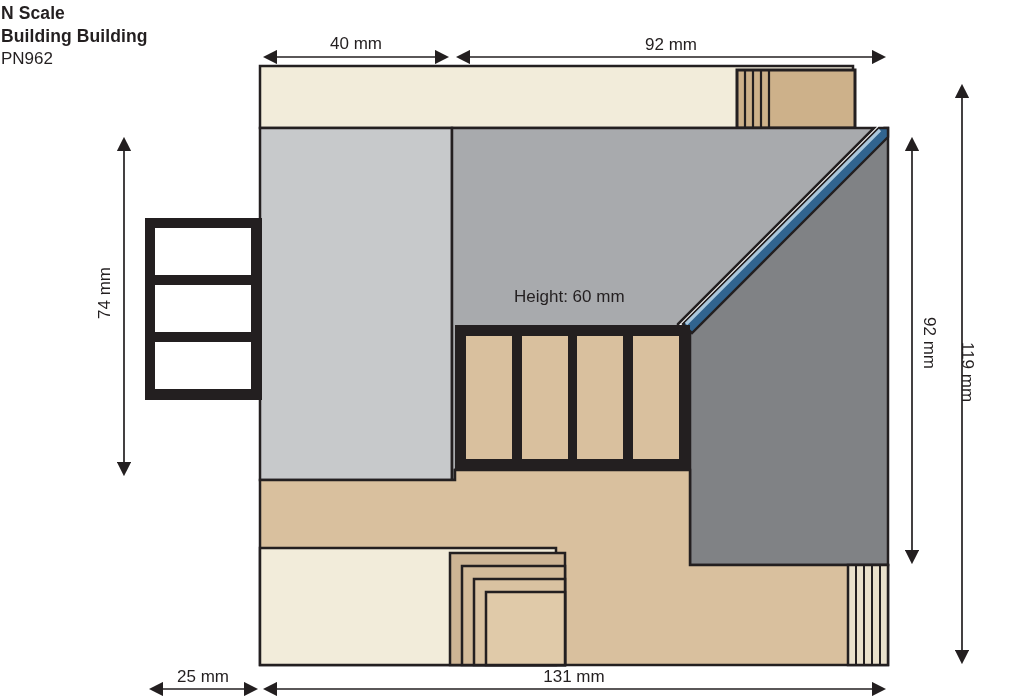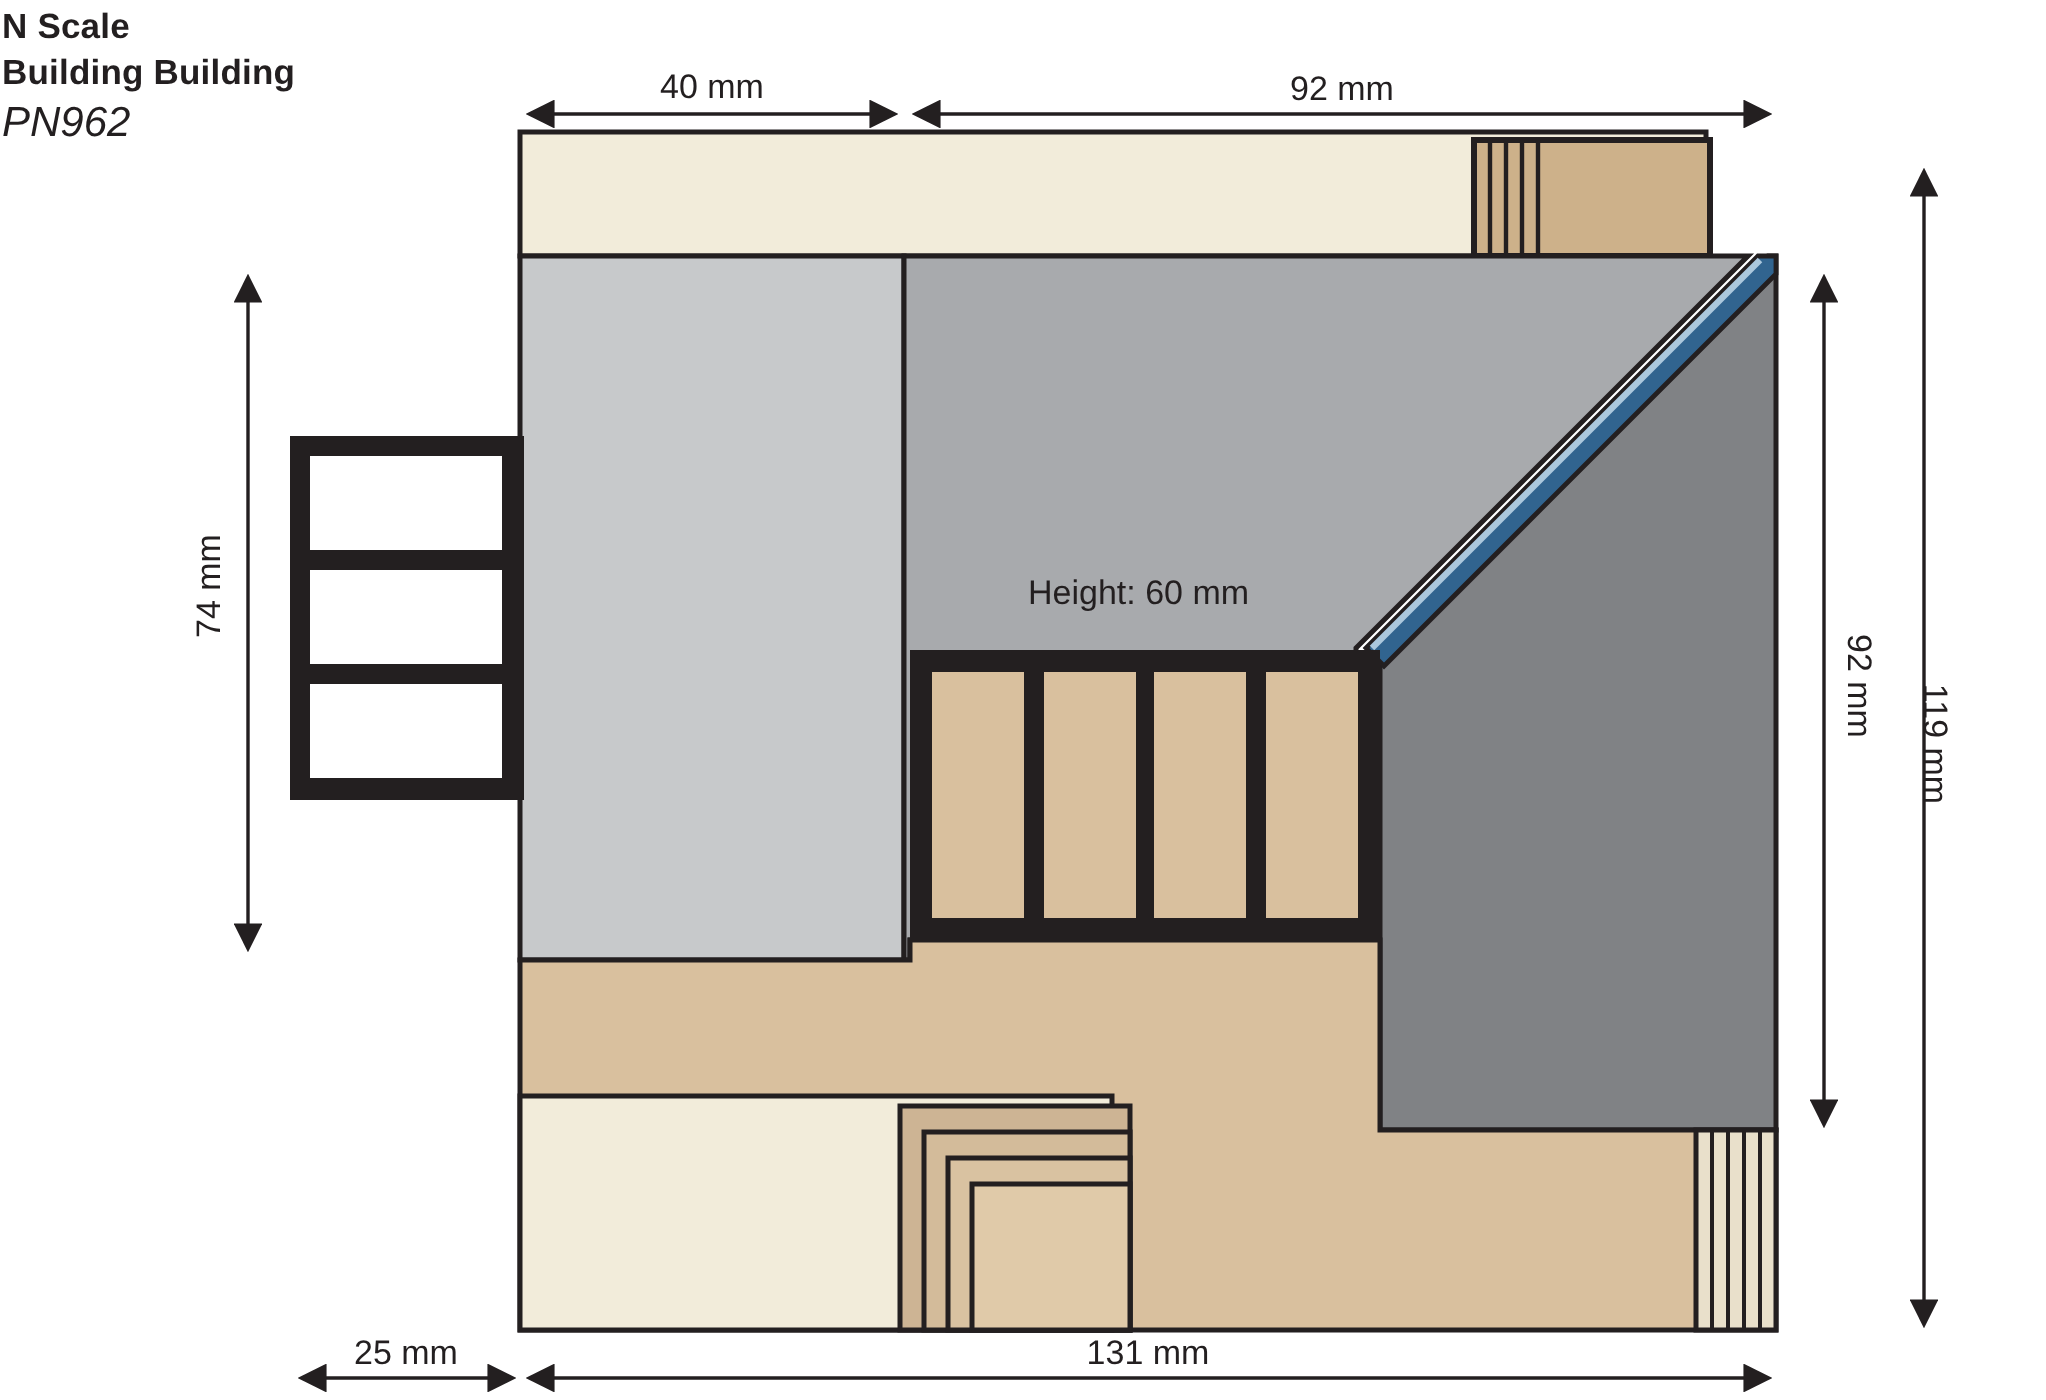--- a/index.html
+++ b/index.html
@@ -6,21 +6,21 @@
   html,body { background:#ffffff; }
   body {
     width:1023px; height:700px;
     font-family:"Liberation Sans", sans-serif;
     color:#231f20;
     overflow:hidden;
   }
   .stage { position:relative; width:1023px; height:700px; background:#ffffff; }
   .title-block { position:absolute; left:1px; top:2px; line-height:1.32; }
   .title-bold { font-size:17.5px; font-weight:bold; letter-spacing:0.1px; }
-  .title-reg  { font-size:21px; font-weight:normal;font-style:italic; }
+  .title-reg  { font-size:17px; font-weight:normal; }
   svg.plan { position:absolute; left:0; top:0; display:block; }
   svg.plan text {
     font-family:"Liberation Sans", sans-serif;
     font-size:17px;
     fill:#231f20;
   }
 </style>
 </head>
 <body>
 

